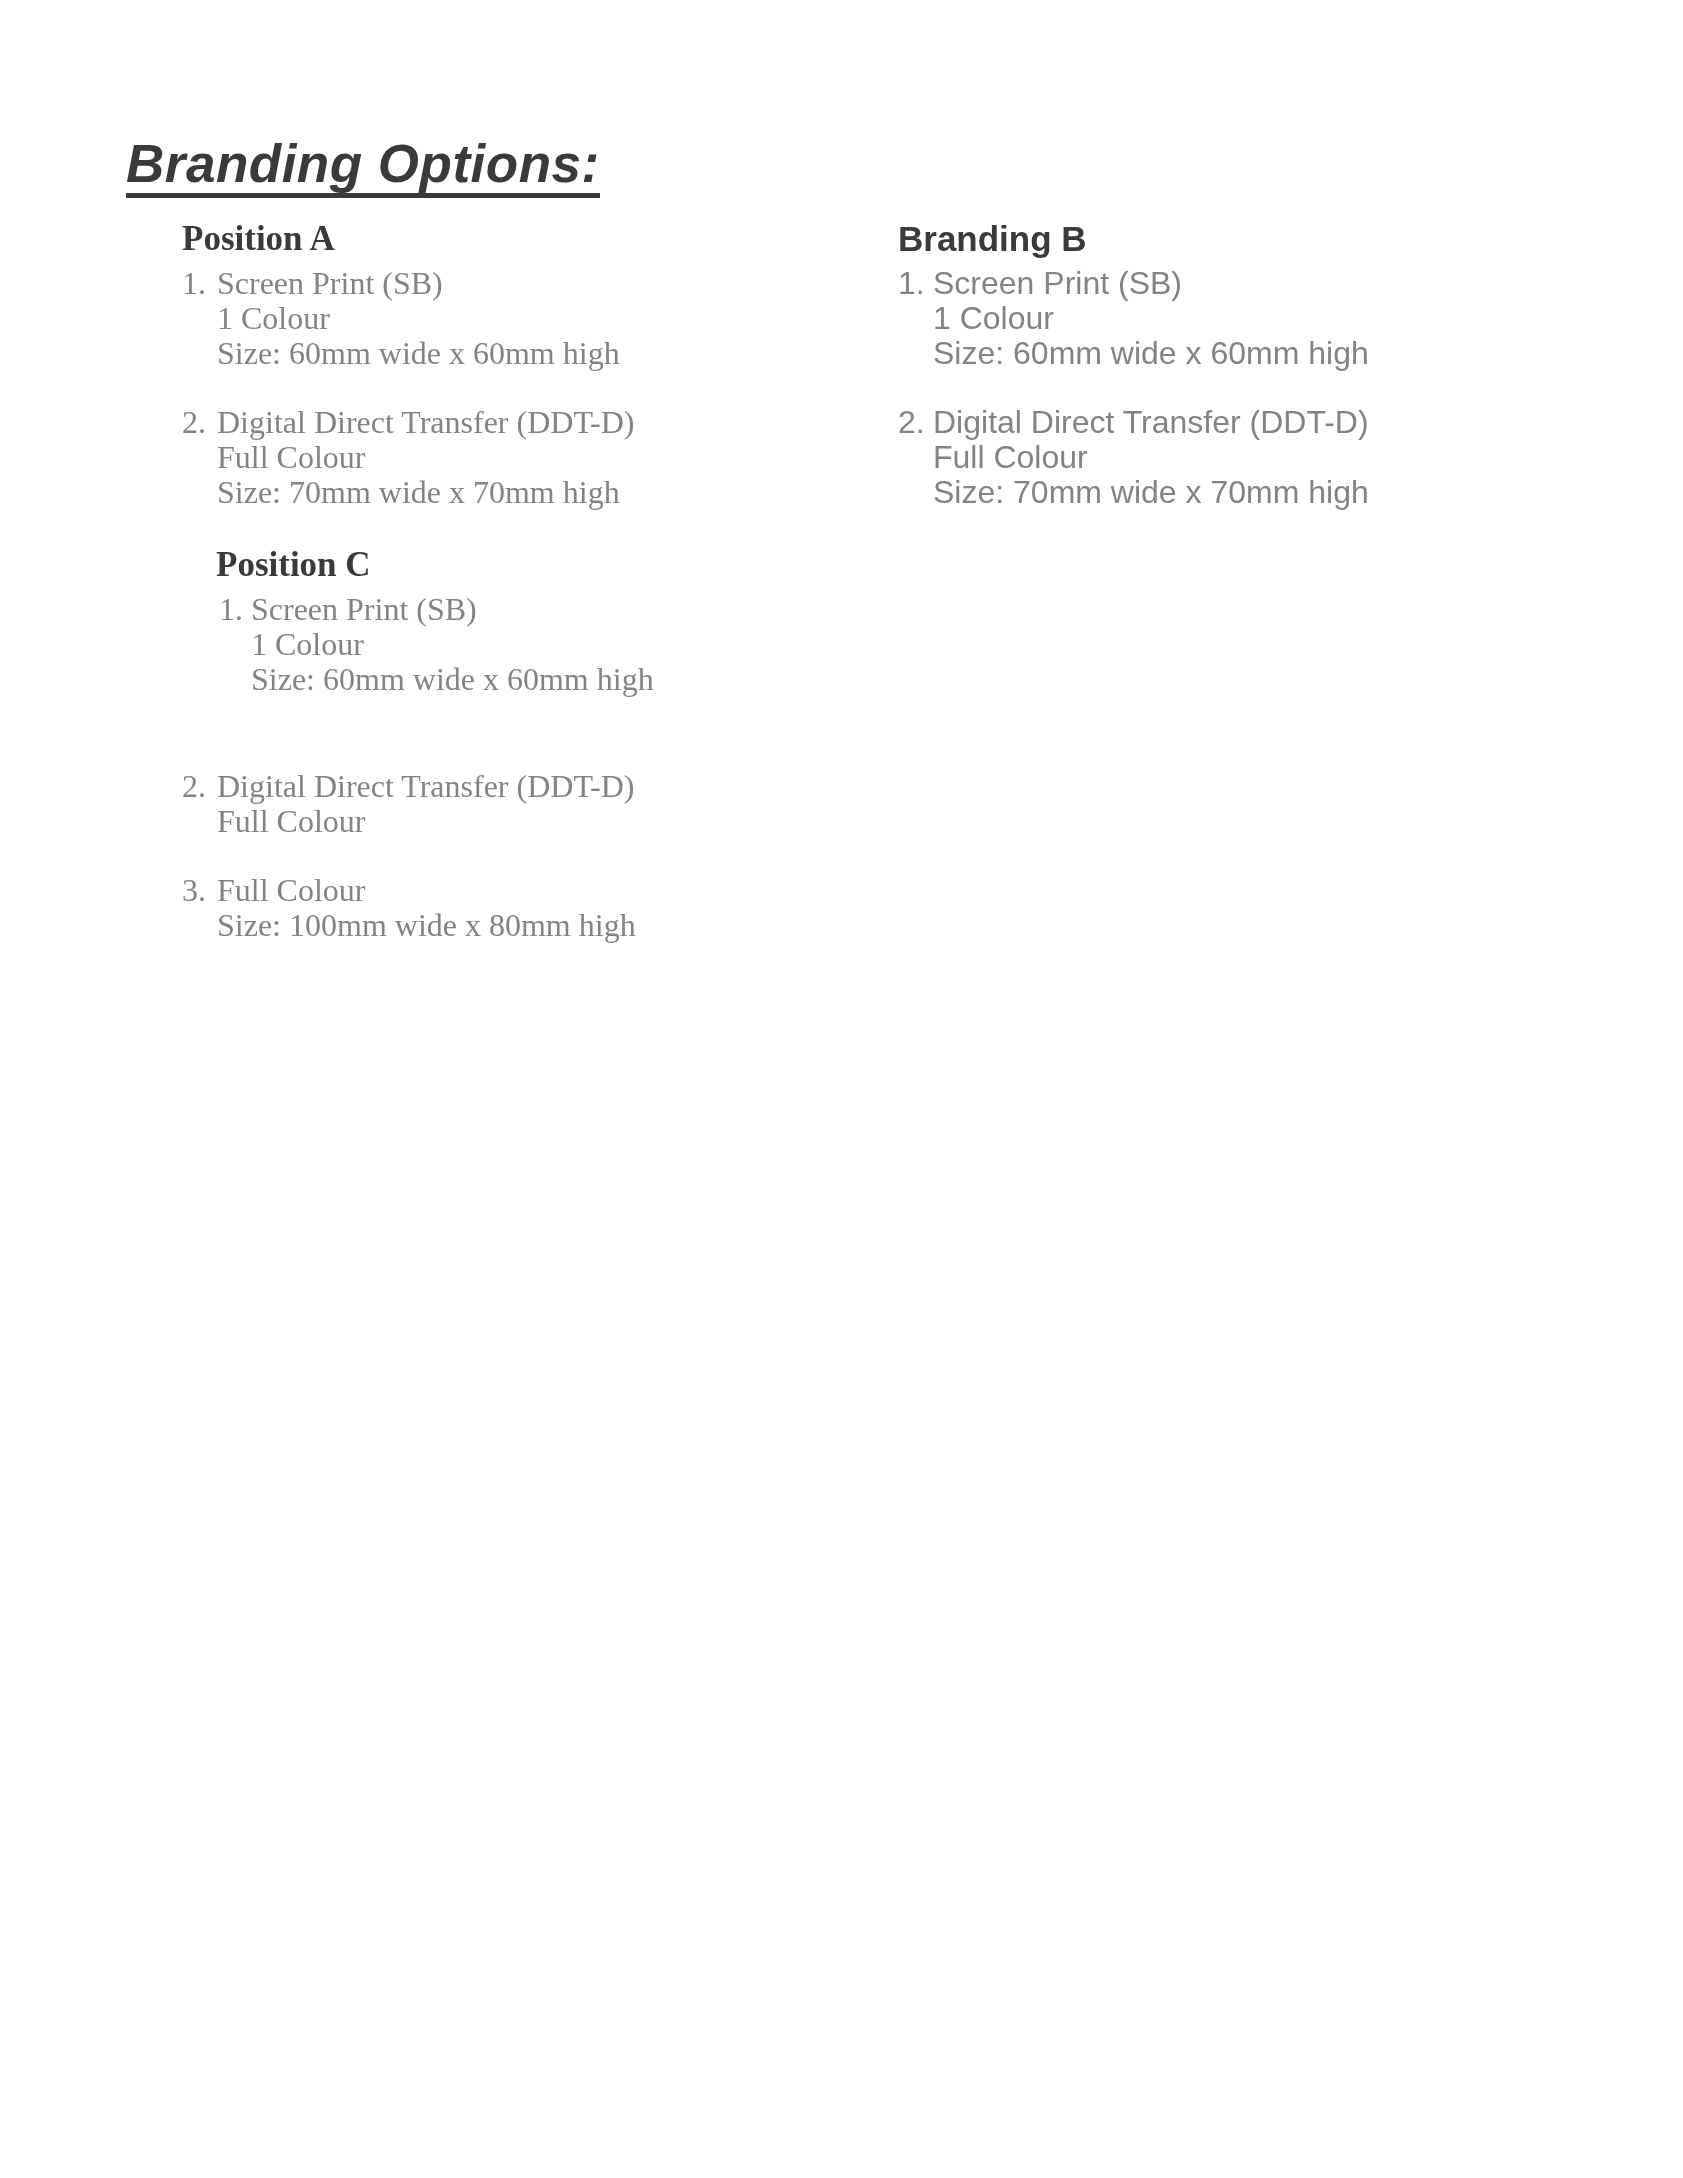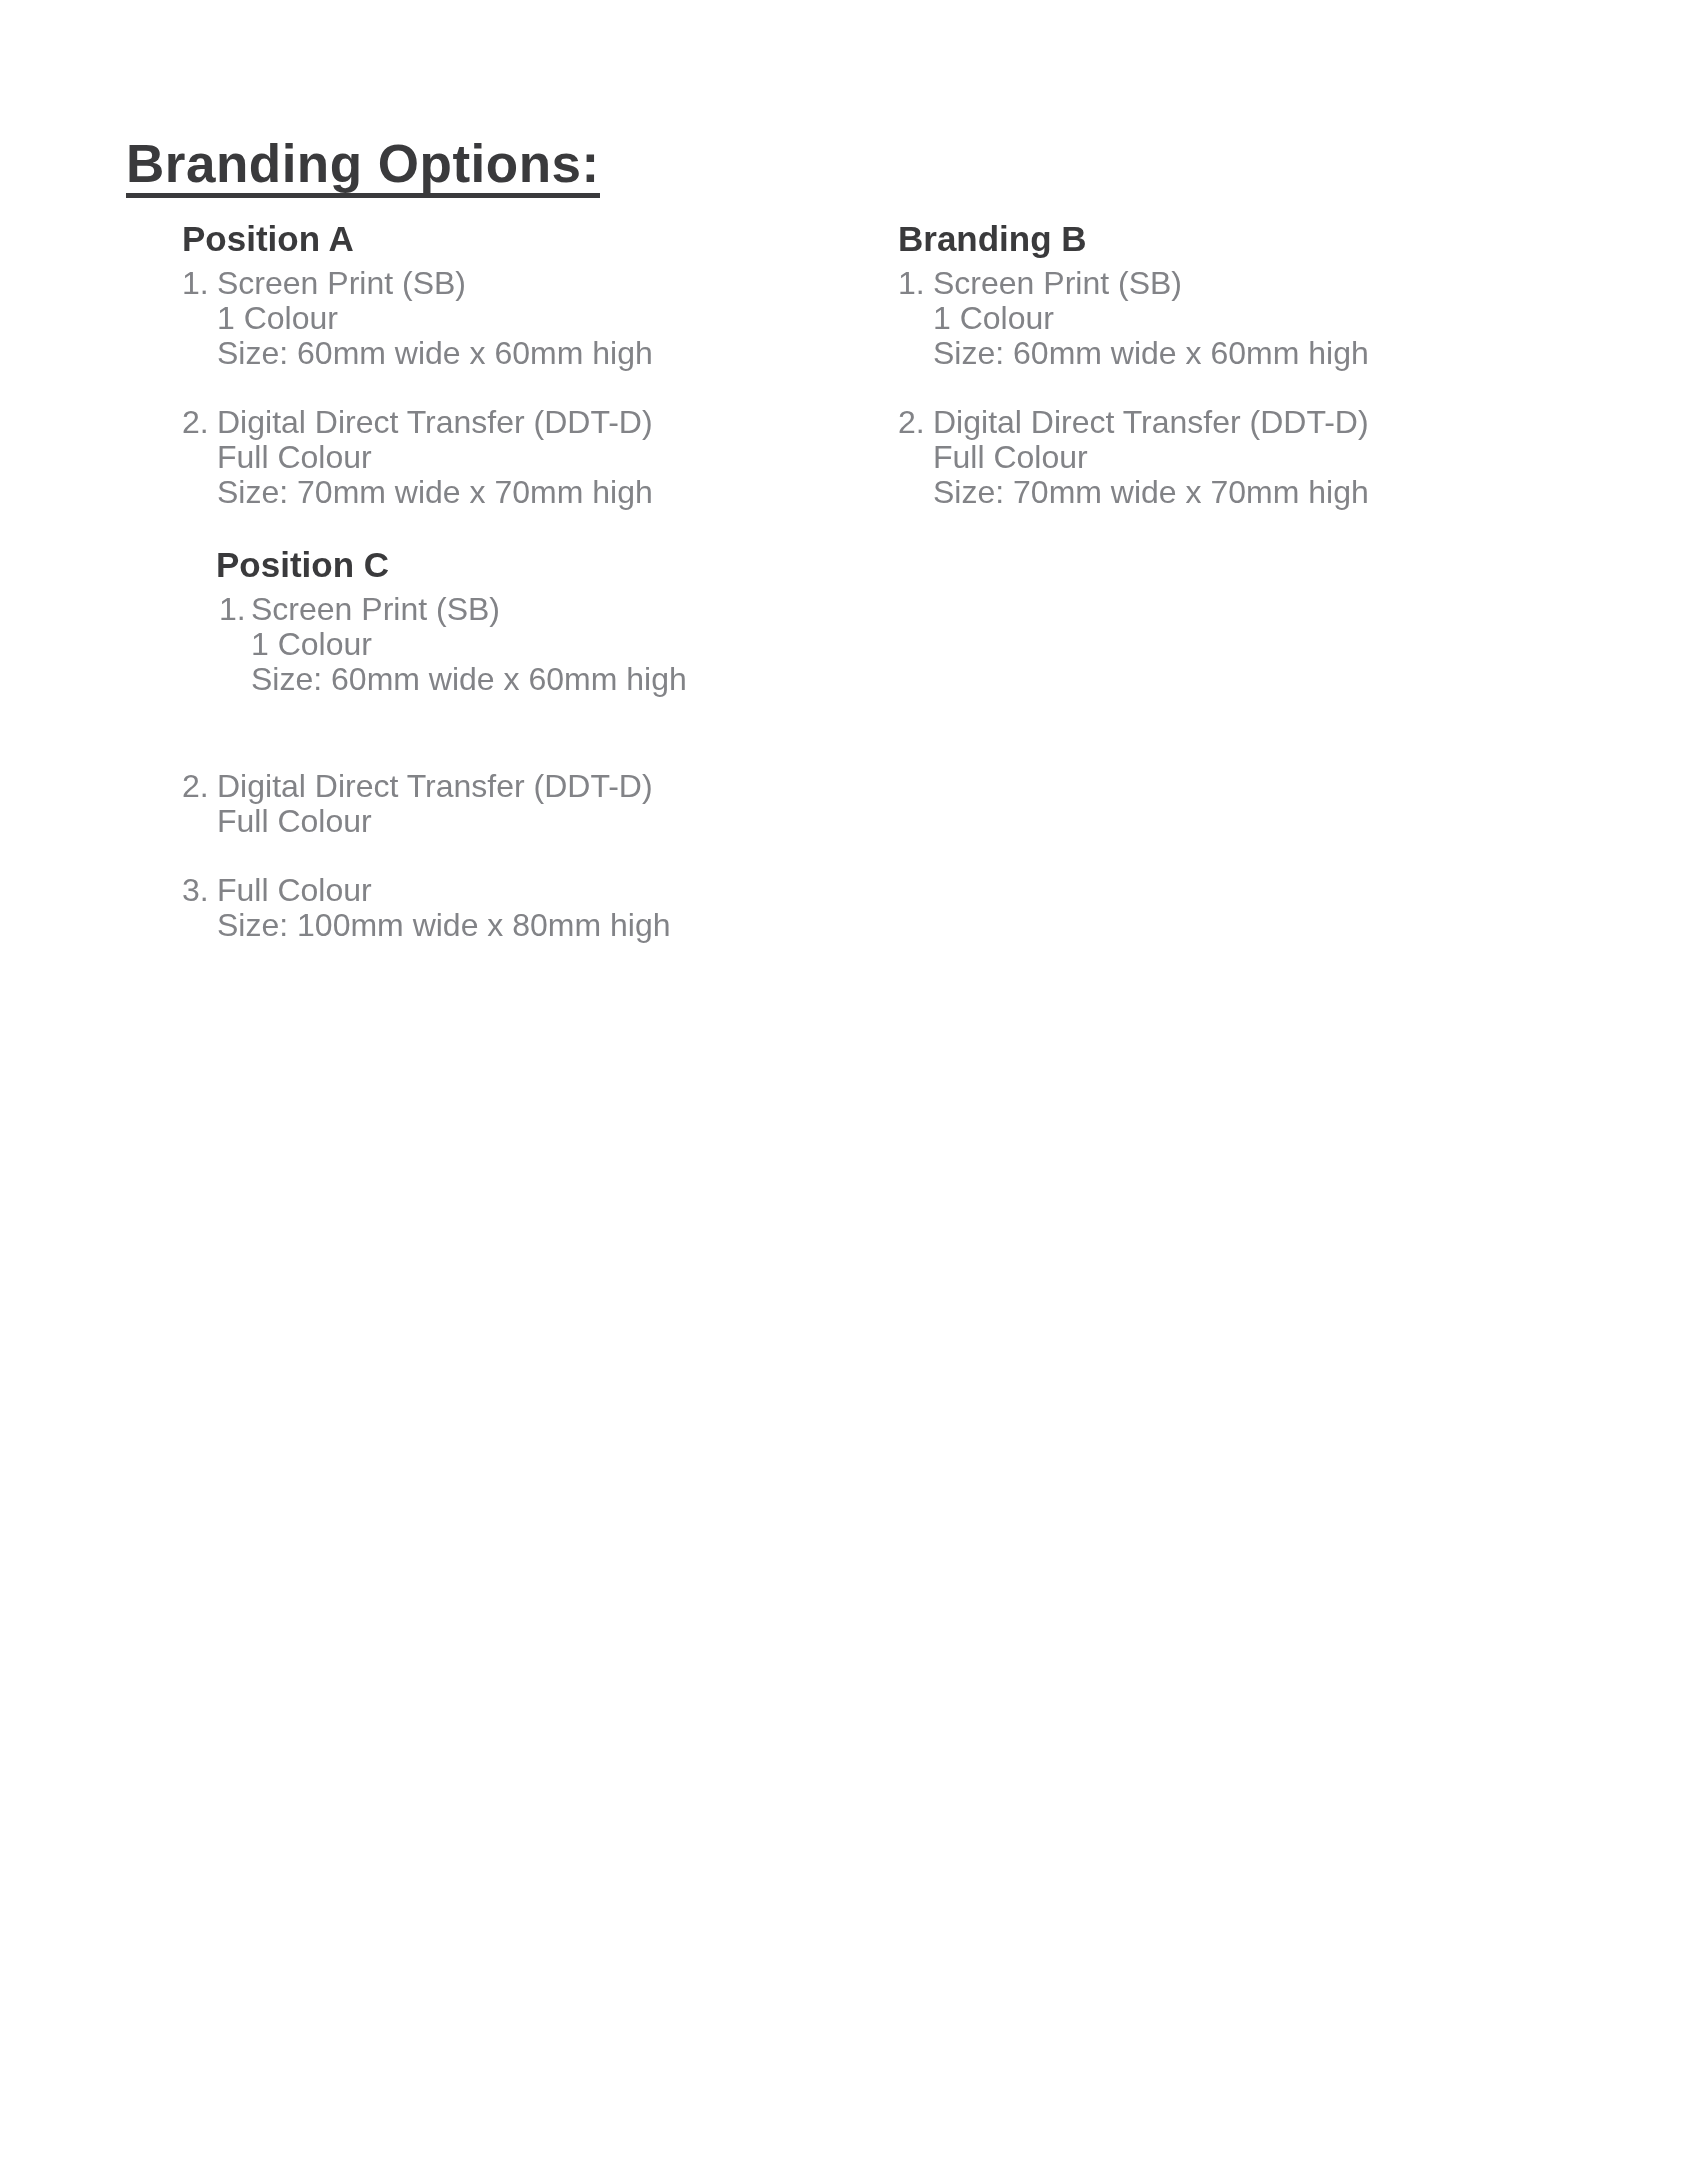--- a/index.html
+++ b/index.html
@@ -23,26 +23,27 @@
     line-height: 59px;
     font-weight: 700;
     color: #3a3a3c;
     letter-spacing: 0.5px;
     white-space: nowrap;
   }
   .doc-title .underline {
     display: inline-block;
     border-bottom: 5px solid #3a3a3c;
     padding-bottom: 0px;
+    font-style: italic;
   }
   .col {
     position: absolute;
     top: 220px;
   }
-  .col-left  { left: 182px; width: 653px; }
+  .col-left  { left: 182px; width: 653px; font-family: Liberation Serif, serif; }
   .col-right { left: 898px; width: 653px; }
   .pos-heading {
     margin: 0 0 8px 0;
     font-size: 35px;
     line-height: 38px;
     font-weight: 700;
     color: #3a3a3c;
     white-space: nowrap;
   }
   .section-c .pos-heading {

